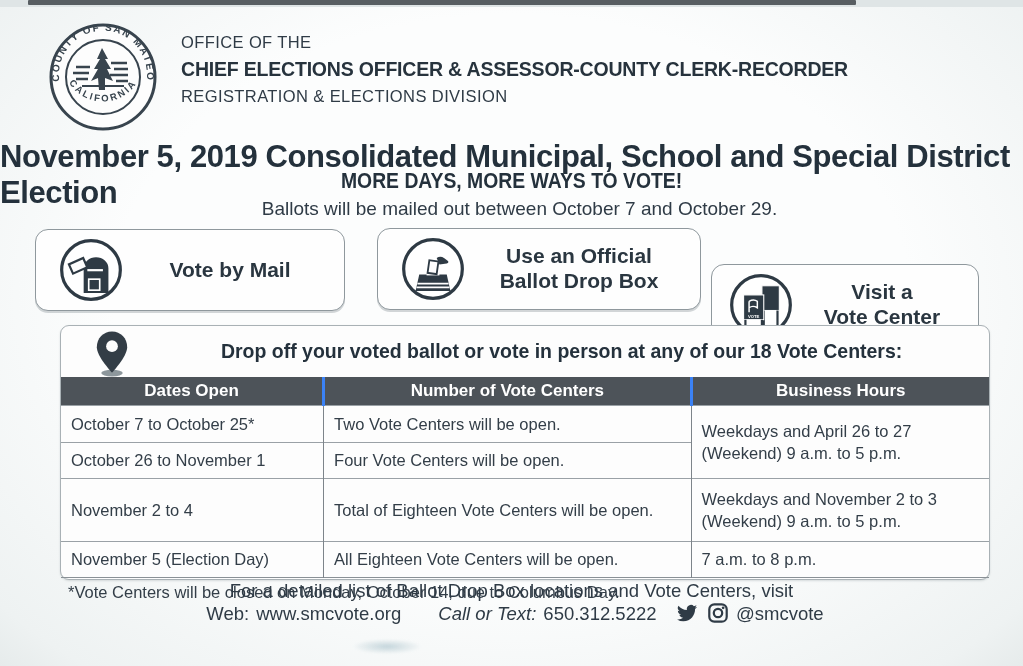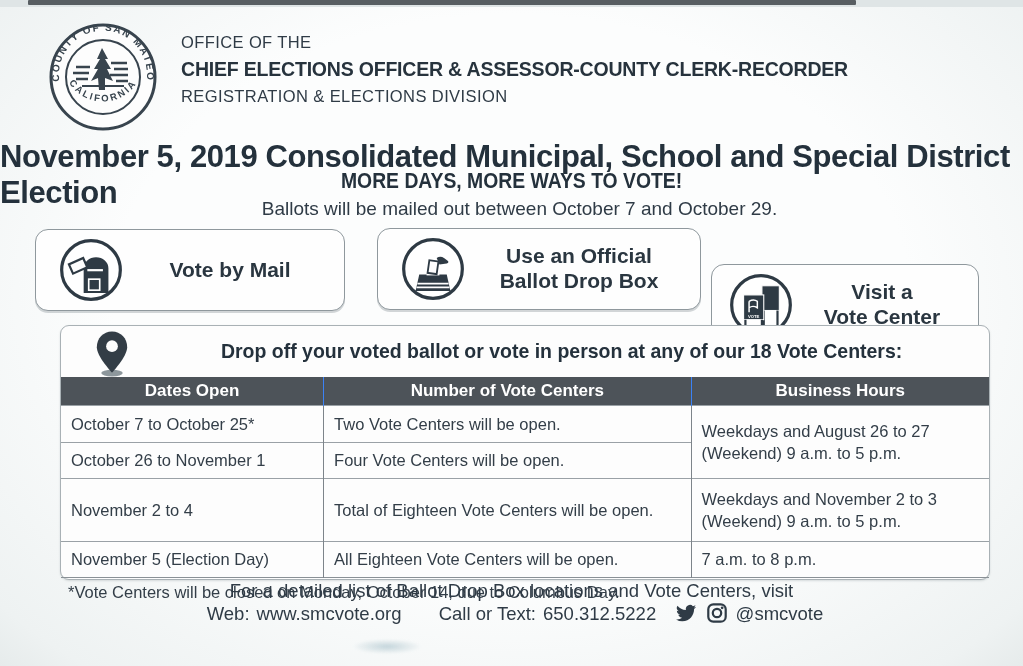--- a/index.html
+++ b/index.html
@@ -38,21 +38,21 @@
   .mlabel{flex:1;text-align:center;font-size:21px;font-weight:bold;line-height:1.18;color:#2a3640;padding-right:8px;}
 
   
   .panel{position:absolute;left:60px;top:325px;width:928px;height:253px;background:#fdfdfd;
     border:1px solid #a9b1b5;border-radius:9px;box-shadow:0 1px 2px rgba(120,130,135,.25);}
   .pin{position:absolute;left:33px;top:4px;width:36px;height:47px;}
   .vc-heading{position:absolute;left:80px;right:6px;top:0;height:50px;line-height:50px;text-align:center;
     font-size:20.5px;font-weight:bold;color:#24313c;white-space:nowrap;}
   table.vc{position:absolute;left:0;top:51px;width:100%;border-collapse:collapse;table-layout:fixed;font-size:16.5px;color:#333e48;}
   table.vc col.c1{width:28.3%;} table.vc col.c2{width:39.6%;} table.vc col.c3{width:32.1%;}
-  table.vc th{background:#4d5359;color:#fff;font-size:17px;font-weight:bold;height:26px;border-left:1px solid #3b82f6;}
+  table.vc th{background:#4d5359;color:#fff;font-size:17px;font-weight:bold;height:26px;border-left:3px solid #3b82f6;}
   table.vc th:first-child{border-left:none;}
   table.vc td{padding:2px 8px 2px 10px;vertical-align:middle;border-left:1px solid #7d848a;border-top:1px solid #9aa1a6;}
   table.vc td:first-child{border-left:none;}
   table.vc tr.r1 td{height:32px;} table.vc tr.r2 td{height:31px;} table.vc tr.r3 td{height:58px;} table.vc tr.r4 td{height:31px;}
   table.vc td.hours{line-height:1.35;}
   table.vc tr.fn td{border-left:none;border-top:1px solid #8a9196;height:24px;padding-left:7px;}
   .nowrap{white-space:nowrap;}
 
   
   .f1{position:absolute;left:0;top:580px;width:100%;text-align:center;font-size:18.5px;}
@@ -164,21 +164,21 @@
       <tbody>
           <tr>
         <th>Dates Open</th>
         <th>Number of Vote Centers</th>
         <th>Business Hours</th>
       </tr>
       <tr class="r1">
         <td class="nowrap">October 7 to October 25*</td>
         <td class="nowrap">Two Vote Centers will be open.</td>
         <td class="hours" rowspan="2">
-          <div>Weekdays and August 26 to 27</div>
+          <div>Weekdays and April 26 to 27</div>
           <div>(Weekend) 9 a.m. to 5 p.m.</div>
         </td>
       </tr>
       <tr class="r2">
         <td class="nowrap">October 26 to November 1</td>
         <td class="nowrap">Four Vote Centers will be open.</td>
       </tr>
       <tr class="r3">
         <td class="nowrap">November 2 to 4</td>
         <td class="nowrap">Total of Eighteen Vote Centers will be open.</td>
@@ -195,21 +195,21 @@
       <tr class="fn">
         <td colspan="3">*Vote Centers will be closed on Monday, October 14, due to Columbus Day.</td>
       </tr>
     </tbody>
       </table>
   </div>
 
   <div class="f1">For a detailed list of Ballot Drop Box locations and Vote Centers, visit</div>
   <div class="f2">
     <span class="seg">Web:</span><span>www.smcvote.org</span>
-    <span class="seg" style="margin-left:32px;">Call or Text:</span><span>650.312.5222</span>
+    <span class="seg" style="margin-left:32px;font-style:italic;">Call or Text:</span><span>650.312.5222</span>
     <svg class="icn" style="margin-left:14px;" viewBox="0 0 24 24">
       <path fill="#2f3b46" d="M23 5.3c-.8.36-1.66.6-2.56.71a4.5 4.5 0 0 0 1.97-2.48c-.87.52-1.83.9-2.85 1.1A4.48 4.48 0 0 0 11.9 8.7 12.7 12.7 0 0 1 2.67 4.02a4.48 4.48 0 0 0 1.39 5.98c-.73-.02-1.42-.22-2.02-.56v.06c0 2.17 1.54 3.98 3.59 4.39-.38.1-.77.16-1.18.16-.29 0-.57-.03-.84-.08a4.49 4.49 0 0 0 4.19 3.11A9 9 0 0 1 1.15 19 12.68 12.68 0 0 0 8.03 21c8.25 0 12.76-6.84 12.76-12.76v-.58A9.1 9.1 0 0 0 23 5.3z"></path>
     </svg>
     <svg class="icn" viewBox="0 0 24 24">
       <rect x="2.5" y="2.5" width="19" height="19" rx="5.5" fill="none" stroke="#2f3b46" stroke-width="2.4"></rect>
       <circle cx="12" cy="12" r="4.6" fill="none" stroke="#2f3b46" stroke-width="2.4"></circle>
       <circle cx="17.6" cy="6.4" r="1.5" fill="#2f3b46"></circle>
     </svg>
     <span>@smcvote</span>
   </div>

